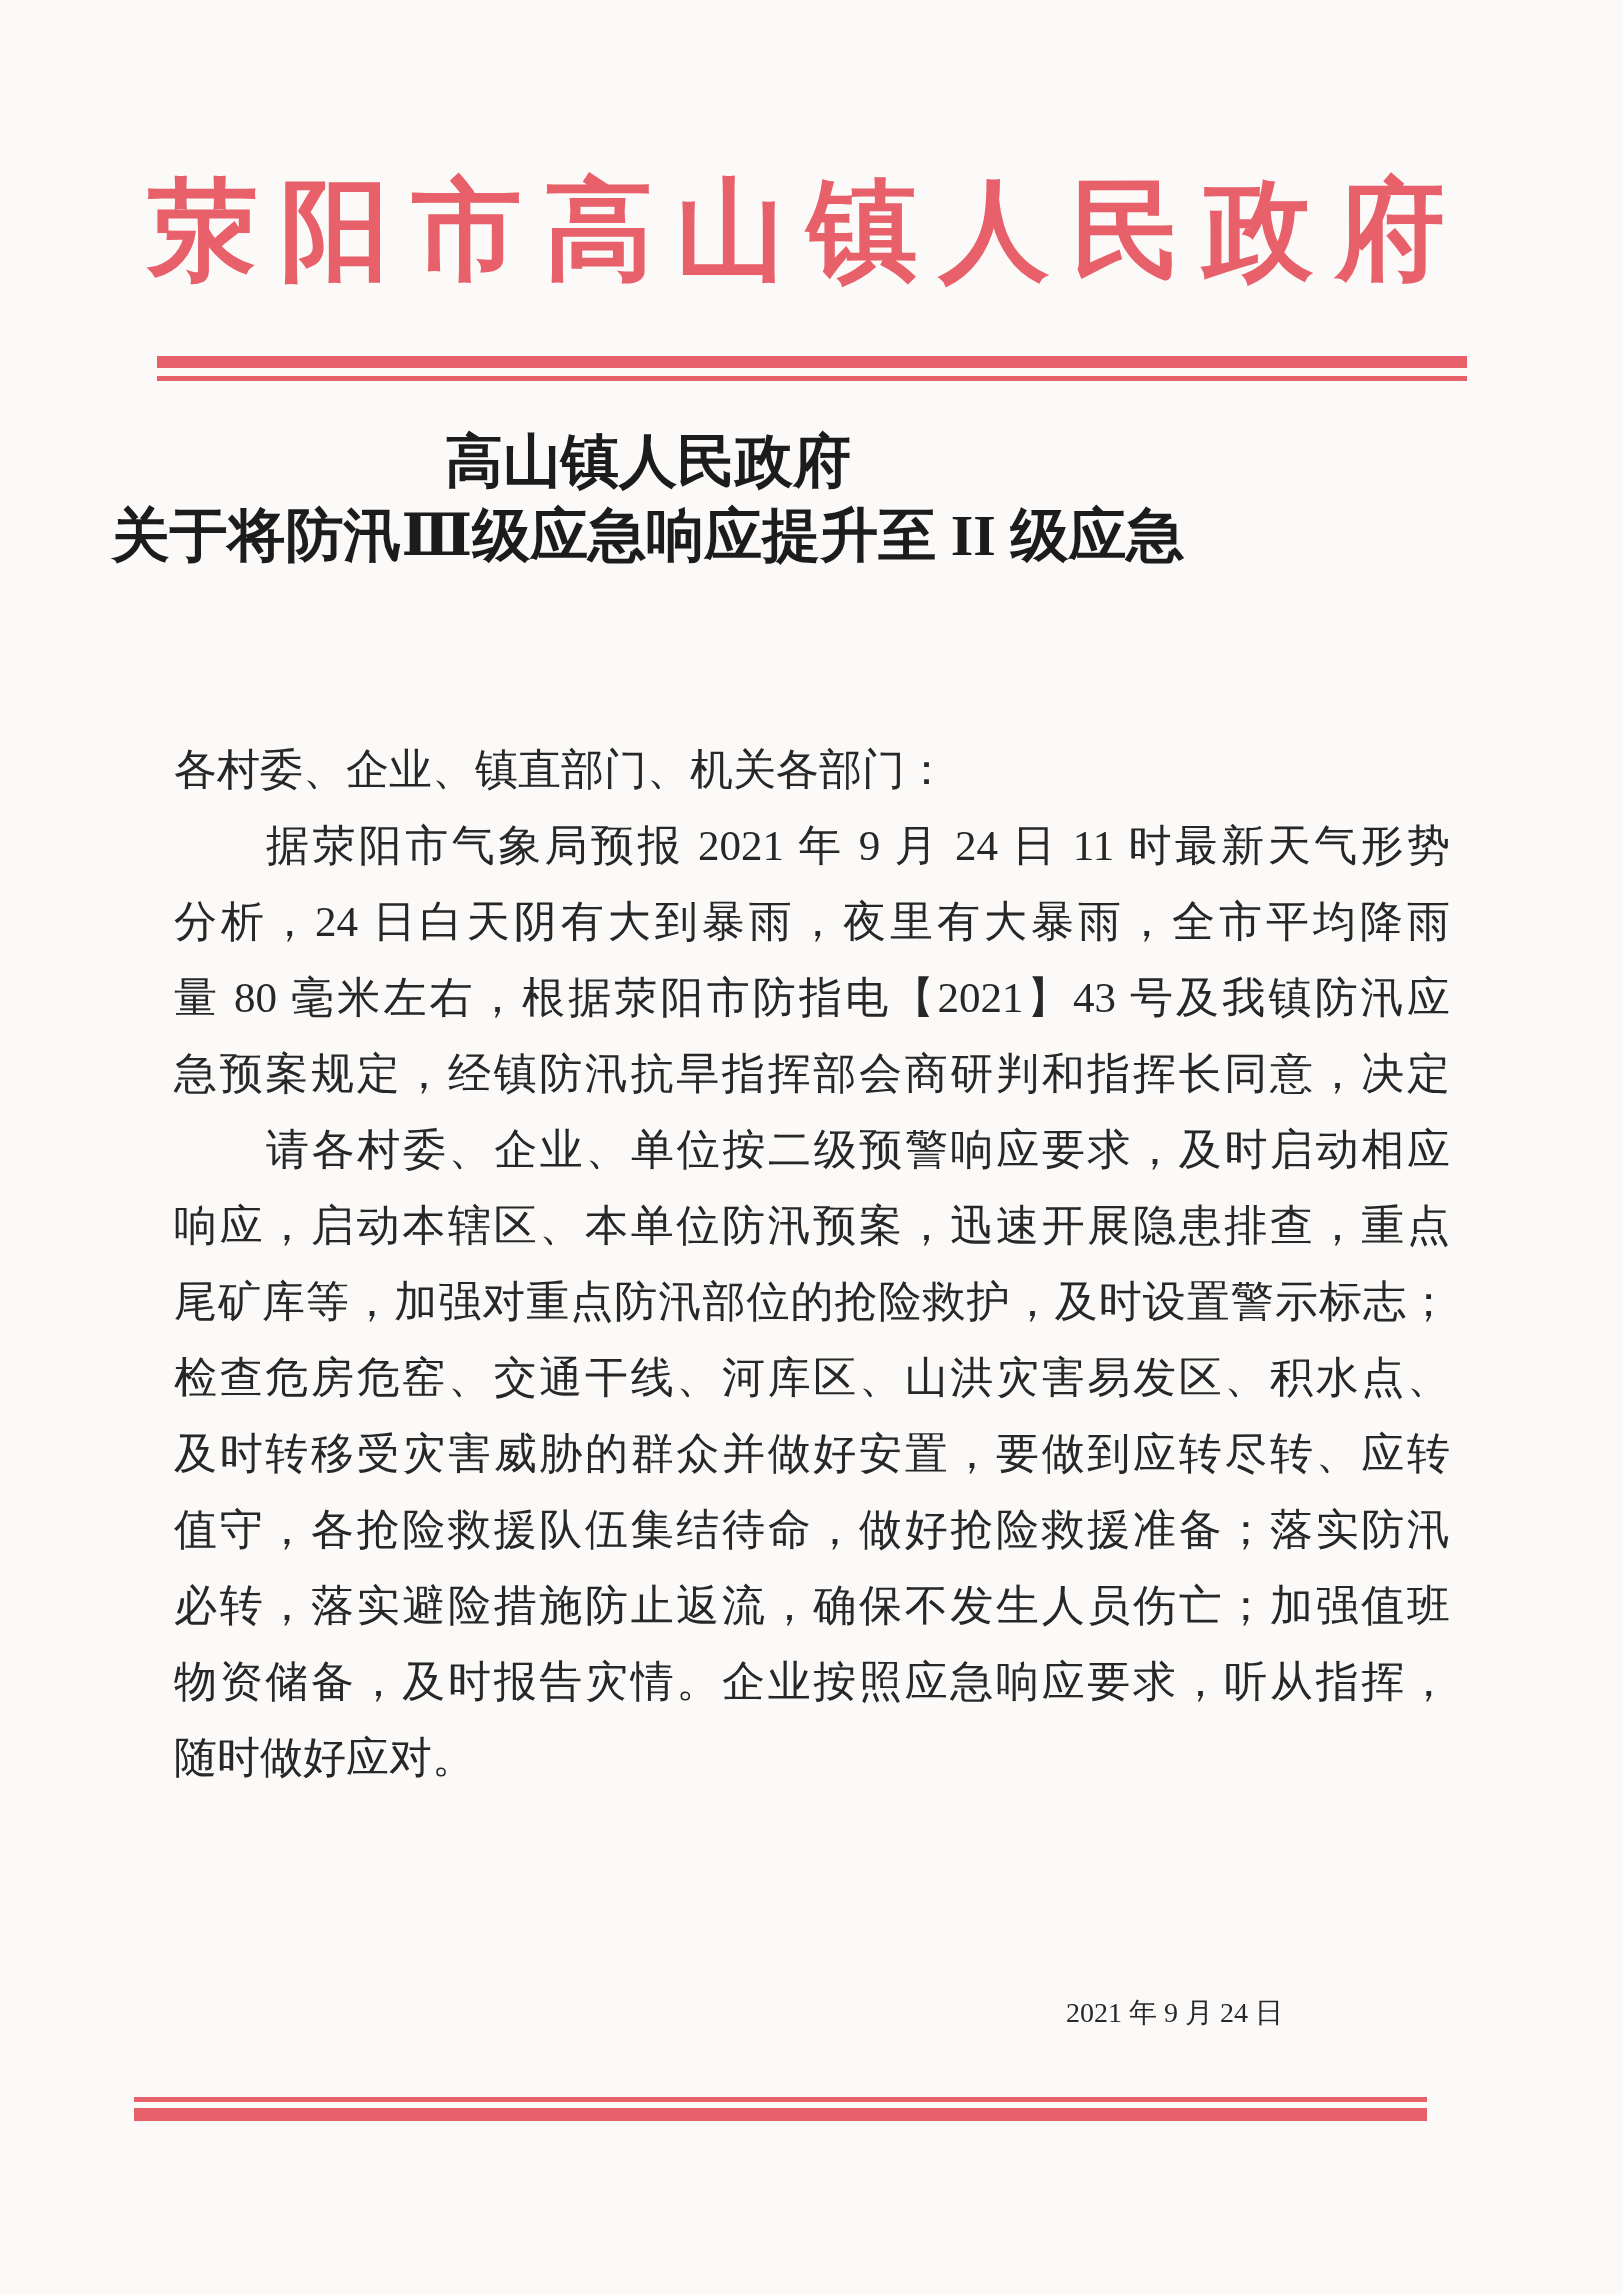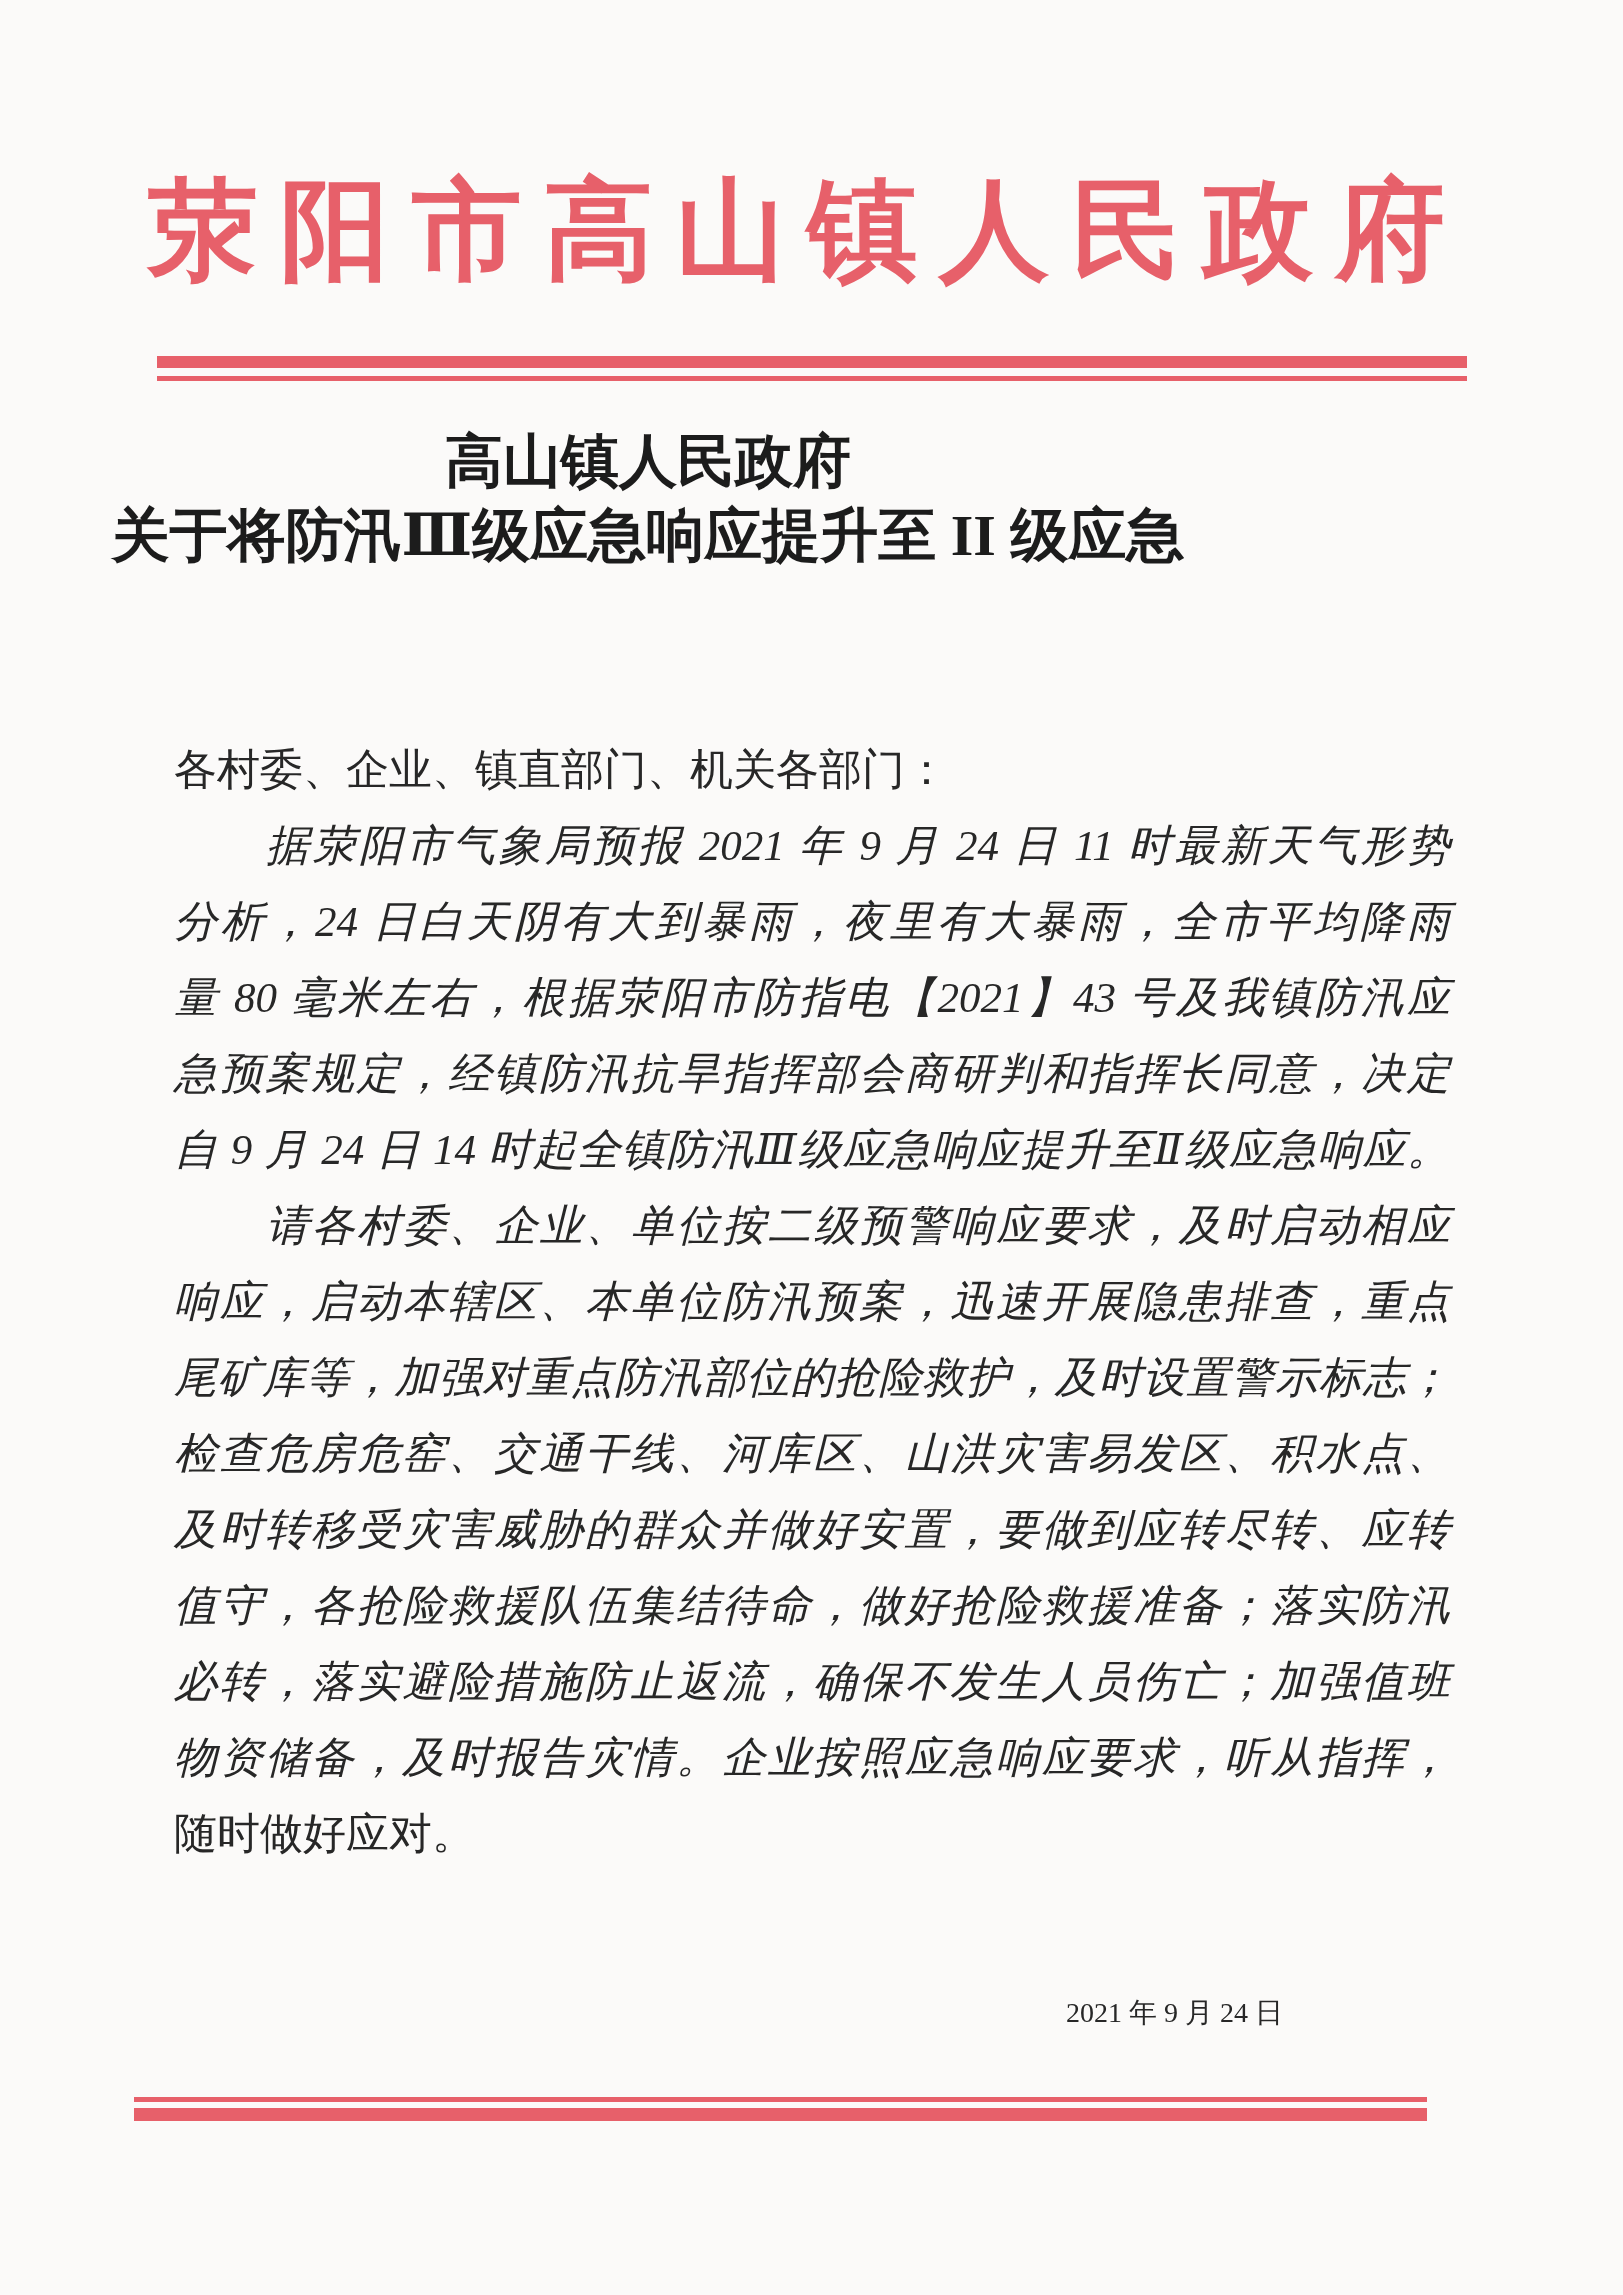--- a/index.html
+++ b/index.html
@@ -44,21 +44,21 @@
   }
   .doc-title .t-line{width:100%;}
   
   .body-text{
     position:absolute;
     top:732px;left:174px;width:1276px;
     font-size:43px;line-height:76px;
     color:var(--body-ink);
   }
   .bline{width:100%;}
-  .bline.fill{text-align:justify;text-align-last:justify;font-style:italic;}
+  .bline.fill{text-align:justify;text-align-last:justify;}
   .bline.indent{text-indent:92px;}
   
   .date-line{
     position:absolute;
     top:1977px;left:174px;width:1276px;
     box-sizing:border-box;
     padding-right:167px;
     text-align:right;
     font-size:28px;line-height:72px;
     color:var(--body-ink);
@@ -78,21 +78,20 @@
     <div class="t-line">高山镇人民政府</div>
     <div class="t-line">关于将防汛Ⅲ级应急响应提升至 II 级应急</div>
   </div>
 
   <div class="body-text">
       <div class="bline">各村委、企业、镇直部门、机关各部门：</div>
       <div class="bline indent fill">据荥阳市气象局预报 2021 年 9 月 24 日 11 时最新天气形势</div>
       <div class="bline fill">分析，24 日白天阴有大到暴雨，夜里有大暴雨，全市平均降雨</div>
       <div class="bline fill">量 80 毫米左右，根据荥阳市防指电【2021】43 号及我镇防汛应</div>
       <div class="bline fill">急预案规定，经镇防汛抗旱指挥部会商研判和指挥长同意，决定</div>
-      <div class="bline fill">自 9 月 24 日 14 时起全镇防汛Ⅲ级应急响应提升至Ⅱ级应急响应。</div>
       <div class="bline indent fill">请各村委、企业、单位按二级预警响应要求，及时启动相应</div>
       <div class="bline fill">响应，启动本辖区、本单位防汛预案，迅速开展隐患排查，重点</div>
       <div class="bline fill">尾矿库等，加强对重点防汛部位的抢险救护，及时设置警示标志；</div>
       <div class="bline fill">检查危房危窑、交通干线、河库区、山洪灾害易发区、积水点、</div>
       <div class="bline fill">及时转移受灾害威胁的群众并做好安置，要做到应转尽转、应转</div>
       <div class="bline fill">值守，各抢险救援队伍集结待命，做好抢险救援准备；落实防汛</div>
       <div class="bline fill">必转，落实避险措施防止返流，确保不发生人员伤亡；加强值班</div>
       <div class="bline fill">物资储备，及时报告灾情。企业按照应急响应要求，听从指挥，</div>
       <div class="bline">随时做好应对。</div>
     </div>

